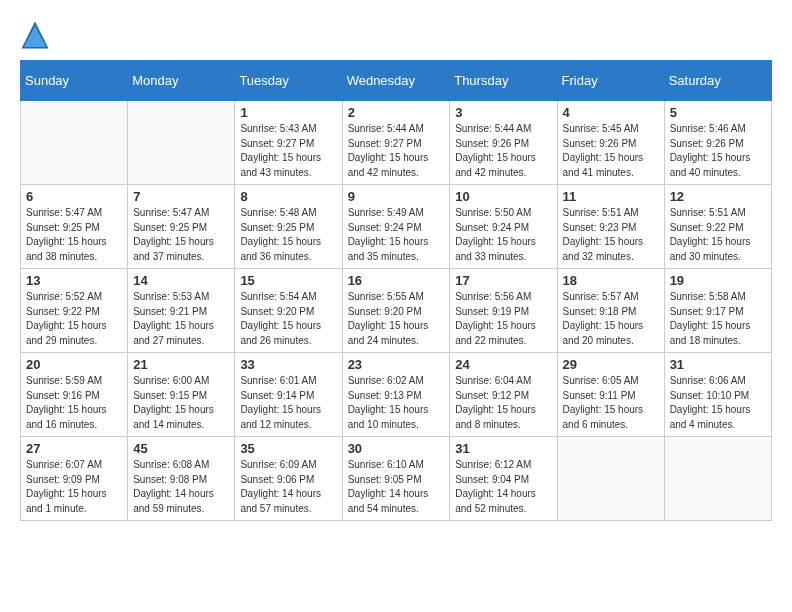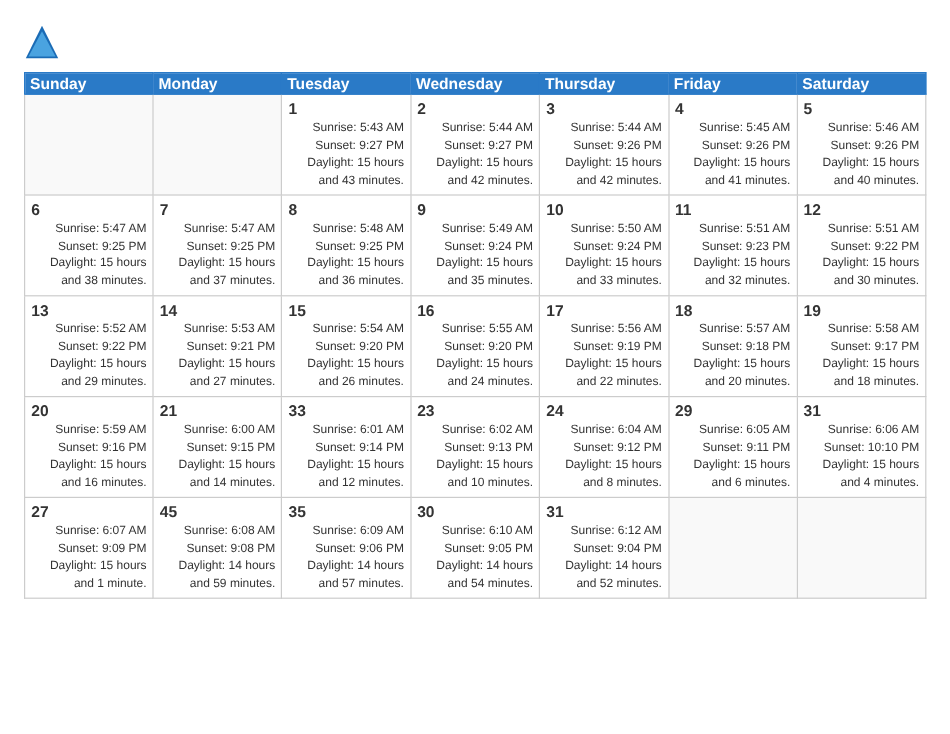--- a/index.html
+++ b/index.html
@@ -53,23 +53,23 @@
       color: #555;
     }
     .calendar {
       width: 100%;
       border-collapse: collapse;
       border: 1px solid #ccc;
     }
     .calendar th {
       background-color: #2a7ac7;
       color: #fff;
-      padding: 1px 4px;
+      padding: 12px 4px;
       font-size: 13px;
-      font-weight: bold;
+      font-weight: normal;
       text-align: left;
       border: 1px solid #2a7ac7;
     }
     .calendar td {
       vertical-align: top;
       padding: 4px 5px;
       border: 1px solid #ccc;
       font-size: 10px;
       color: #333;
       width: 108px;
@@ -81,21 +81,20 @@
     }
     .day-num {
       font-size: 13px;
       font-weight: bold;
       display: block;
       margin-bottom: 2px;
     }
     .day-info {
       line-height: 1.45;
       font-size: 10px;
-      text-align: right;
     }
   </style>
 </head>
 <body>
 
 <div class="header">
   <div class="logo">
     <svg class="logo-icon" viewBox="0 0 40 40" xmlns="http://www.w3.org/2000/svg">
       <polygon points="20,2 38,38 2,38" fill="#1a6bb5"></polygon>
       <polygon points="20,8 35,36 5,36" fill="#4aa3e0"></polygon>

